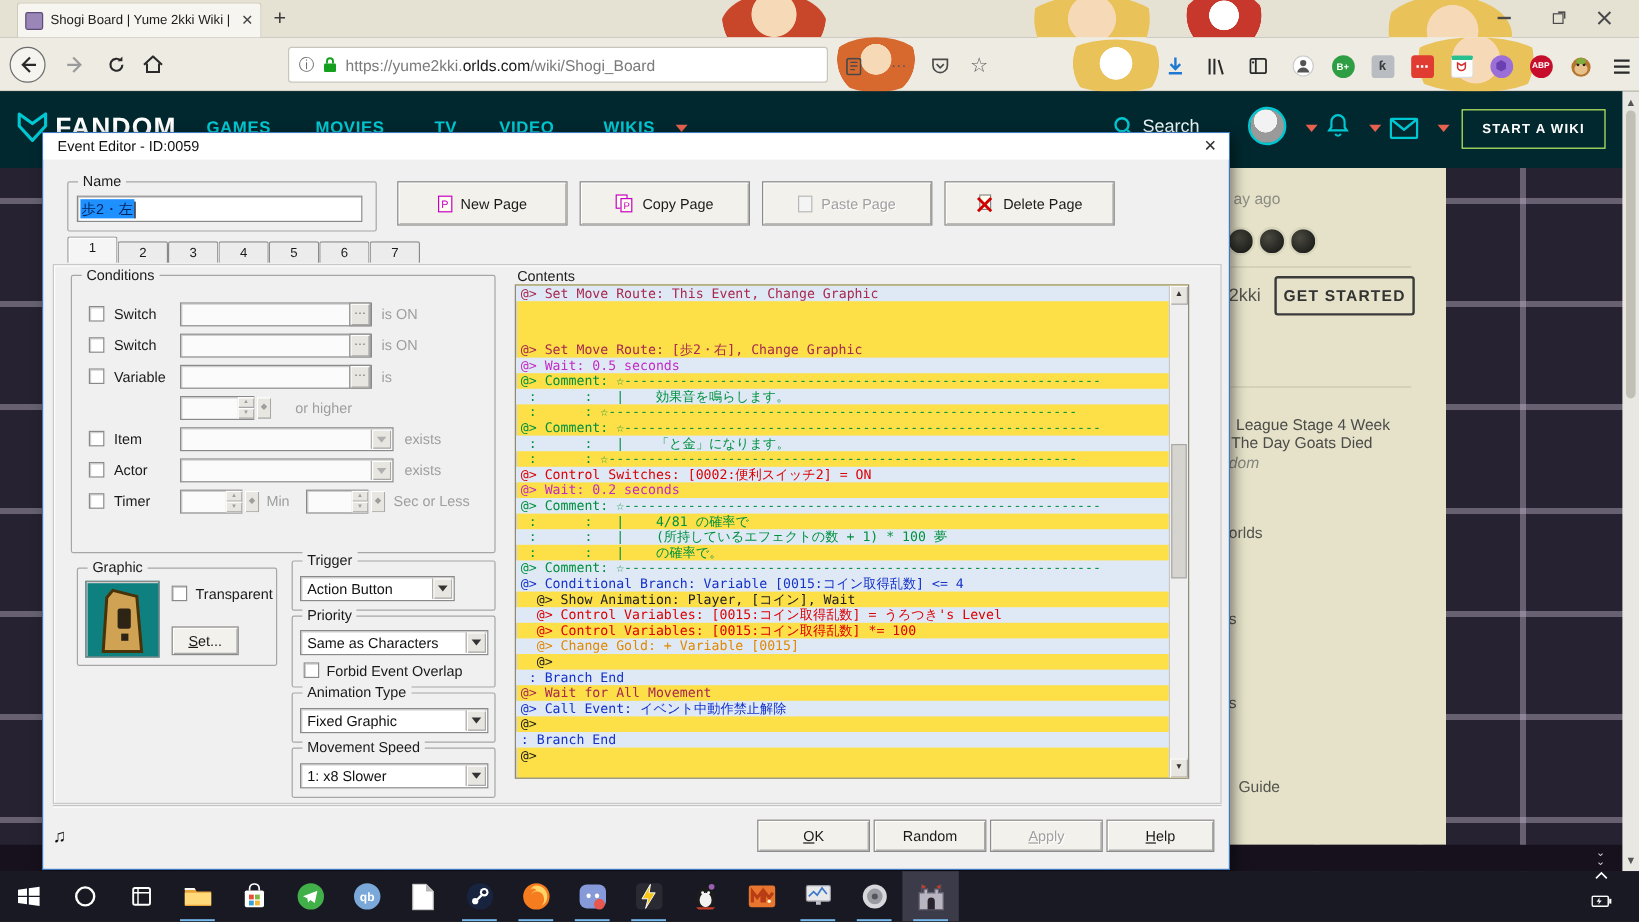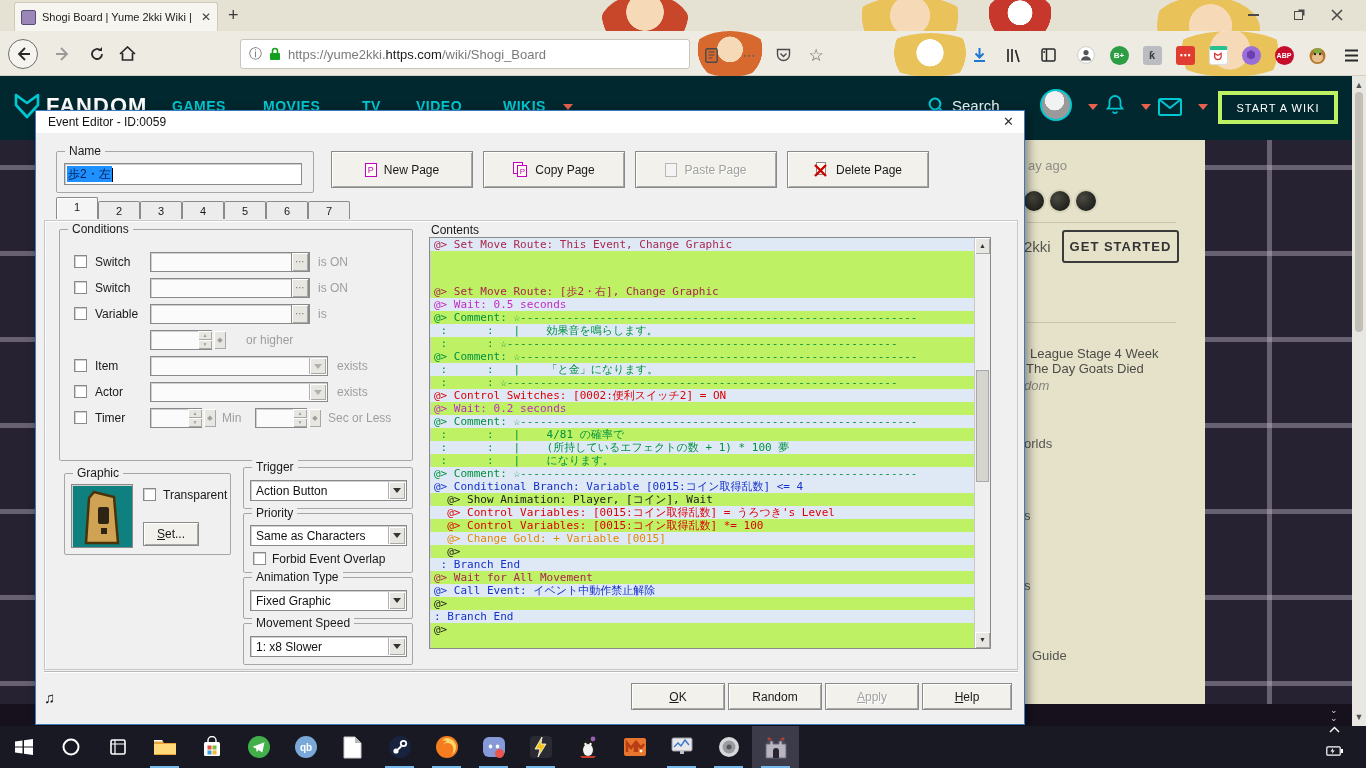--- a/index.html
+++ b/index.html
@@ -31,21 +31,21 @@
   #urlbar .url-domain { color:#1a1a1a; }
   .tb-ic { position:absolute; top:14px; width:22px; height:20px; display:flex; align-items:center; justify-content:center; font-size:13px; color:#5a5a5a; }
   .ext-badge { width:19px; height:19px; border-radius:3px; display:flex; align-items:center; justify-content:center; font-size:8px; font-weight:bold; color:#fff; }
 
   
   #fandom { position:absolute; left:0; top:76px; width:1366px; height:64px; background:#02282f; }
   #fandom .logo-word { position:absolute; left:46px; top:17px; color:#fff; font-size:22px; font-weight:bold; letter-spacing:1px; }
   .fnav { position:absolute; top:22px; color:#00c8d2; font-size:14px; font-weight:bold; letter-spacing:.5px; }
   .caret { display:inline-block; width:0; height:0; border-left:5px solid transparent; border-right:5px solid transparent; border-top:6px solid #e8614f; vertical-align:middle; margin-left:6px; }
   #fd-search { position:absolute; left:952px; top:21px; color:#e8f4f4; font-size:15px; }
-  #start-wiki { position:absolute; left:1218px; top:15px; width:120px; height:33px; border:4px solid #bef264; color:#fff; font-size:11px; font-weight:normal; letter-spacing:1px; display:flex; align-items:center; justify-content:center; background:transparent; }
+  #start-wiki { position:absolute; left:1218px; top:15px; width:120px; height:33px; border:1px solid #bef264; color:#fff; font-size:11px; font-weight:bold; letter-spacing:1px; display:flex; align-items:center; justify-content:center; background:transparent; }
   .hdr-caret { position:absolute; top:28px; }
 
   
   #pagebg { position:absolute; left:0; top:140px; width:1366px; height:586px;
     background-color:#272231;
     background-image:
       repeating-linear-gradient(0deg, rgba(200,190,210,0) 0 40px, rgba(200,190,210,.40) 40px 45px, rgba(200,190,210,0) 45px 86px),
       repeating-linear-gradient(90deg, rgba(200,190,210,0) 0 63px, rgba(200,190,210,.40) 63px 68px, rgba(200,190,210,0) 68px 86px); }
   #beige { position:absolute; left:860px; top:0px; width:345px; height:564px; background:#e5e2c9; }
   .wikitxt { position:absolute; color:#6b6b66; font-size:13px; white-space:nowrap; }
@@ -77,21 +77,21 @@
   .tri.dis { border-top-color:#b0b0b0; }
   .ddval { position:absolute; left:5px; top:3px; font-size:12px; color:#111; }
   .spin { position:absolute; }
   .spin .fld { position:absolute; left:0; top:0; height:20px; background:#fbfbfb; border:1px solid #8a8a8a; box-shadow:inset 1px 1px 0 #cfcfcf; }
   .spin .ar { position:absolute; top:1px; width:14px; height:9px; background:#e8e6e0; box-shadow:inset 1px 1px 0 #fff, inset -1px -1px 0 #a8a8a8; font-size:5px; color:#9e9e9e; text-align:center; line-height:9px; }
   .spin .ar.dn { top:10px; }
   .spin .dia { position:absolute; top:1px; width:12px; height:18px; background:#e8e6e0; box-shadow:inset 1px 1px 0 #fff, inset -1px -1px 0 #a8a8a8; font-size:7px; color:#9e9e9e; text-align:center; line-height:18px; }
   .dots-btn { position:absolute; width:18px; height:20px; background:#e8e6e0; box-shadow:inset 1px 1px 0 #fff, inset -1px -1px 0 #a8a8a8; border:1px solid #8a8a8a; font-size:10px; color:#7a7a7a; text-align:center; line-height:17px; }
   .tab7 { position:absolute; width:42px; height:20px; border:1px solid #8a8a8a; border-bottom:none; background:#ececec; font-size:11px; text-align:center; line-height:19px; border-radius:2px 2px 0 0; }
   .tab7.active { background:#f5f5f5; height:22px; top:-2px; box-shadow:inset 1px 1px 0 #fff; }
-  #contents-list { position:absolute; left:393px; top:126px; width:562px; height:412px; background:#bef264; border:1px solid #8a8a8a; box-shadow:inset 1px 1px 0 #cfcfcf; overflow:hidden; }
+  #contents-list { position:absolute; left:393px; top:126px; width:562px; height:412px; background:#fde047; border:1px solid #8a8a8a; box-shadow:inset 1px 1px 0 #cfcfcf; overflow:hidden; }
   .crow { position:relative; width:545px; height:13px; line-height:13px; font-family:"DejaVu Sans Mono",monospace; font-size:11px; white-space:pre; padding-left:4px; overflow:hidden; }
   .crow.alt { background:#dfe9f6; }
   #c-scroll { position:absolute; right:0; top:0; width:16px; height:100%; background:#efefef; border-left:1px solid #c8c8c8; }
   #c-scroll .sbtn { position:absolute; left:0; width:15px; height:16px; background:#e8e6e0; box-shadow:inset 1px 1px 0 #fff, inset -1px -1px 0 #a8a8a8; text-align:center; font-size:7px; color:#333; line-height:16px; }
   #c-scroll .sthumb { position:absolute; left:1px; top:132px; width:13px; height:112px; background:#d6d4ce; border:1px solid #a8a8a8; }
   #foot-sep { position:absolute; left:8px; top:560px; width:974px; height:2px; border-top:1px solid #b8b8b8; border-bottom:1px solid #fff; }
   .footbtn { position:absolute; top:572px; width:94px; height:27px; }
   #music-note { position:absolute; left:8px; top:578px; font-size:15px; color:#111; }
 
   
@@ -160,21 +160,21 @@
           <path d="M1 8L8.5 1 16 8M3.5 7v7h10V7" stroke="#2a2a2a" stroke-width="1.7" fill="none"></path>
         </svg>
     </div>
 
     <div id="urlbar">
       <span class="info-glyph">ⓘ</span>
       <svg width="12" height="14" viewBox="0 0 12 14" style="margin-right:7px">
           <rect x="1" y="6" width="10" height="7" rx="1" fill="#14a01e"></rect>
           <path d="M3.5 6V4a2.5 2.5 0 0 1 5 0v2" stroke="#14a01e" stroke-width="1.6" fill="none"></path>
         </svg>
-      <span class="url-text"><span>https://yume2kki.</span><span class="url-domain">https.com</span><span>/wiki/Shogi_Board</span></span>
+      <span class="url-text"><span>https://yume2kki.</span><span class="url-domain">orlds.com</span><span>/wiki/Shogi_Board</span></span>
     </div>
 
     <div class="tb-ic" style="left:700px">
       <svg width="13" height="15" viewBox="0 0 13 15">
           <rect x="0.8" y="0.8" width="11.4" height="13.4" rx="1.5" stroke="#4a4a4a" stroke-width="1.4" fill="none"></rect>
           <path d="M3.5 4h6M3.5 7h6M3.5 10h4" stroke="#4a4a4a" stroke-width="1.2"></path>
         </svg>
     </div>
     <div class="tb-ic" style="left:738px">⋯</div>
     <div class="tb-ic" style="left:772px">
@@ -433,21 +433,21 @@
       <div class="chk" style="left:78px;top:14px"></div>
       <span class="lbl" style="left:98px;top:14px">Transparent</span>
       <div class="b3d" style="position:absolute;left:78px;top:48px;width:56px;height:24px">
           <span class="uf">Set...</span>
         </div>
     </div>
 
 
     <div class="grp" style="left:207px;top:356px;width:170px;height:42px">
       <span class="grp-label">Trigger</span>
-      <div class="inset" style="position:absolute;left:6px;top:12px;width:157px;height:21px">
+      <div class="inset" style="position:absolute;left:6px;top:12px;width:129px;height:21px">
         <span class="ddval">Action Button</span>
           <div class="ddbtn">
             <span class="tri"></span>
           </div>
       </div>
     </div>
 
     <div class="grp" style="left:207px;top:402px;width:170px;height:60px">
       <span class="grp-label">Priority</span>
       <div class="inset" style="position:absolute;left:6px;top:11px;width:157px;height:21px">
@@ -490,21 +490,21 @@
           <div class="crow alt" style="color: rgb(0, 145, 62);"> :      :   |    効果音を鳴らします。</div>
           <div class="crow" style="color: rgb(0, 145, 62);"> :      : ☆-----------------------------------------------------------</div>
           <div class="crow" style="color: rgb(0, 145, 62);">@&gt; Comment: ☆------------------------------------------------------------</div>
           <div class="crow alt" style="color: rgb(0, 145, 62);"> :      :   |    「と金」になります。</div>
           <div class="crow" style="color: rgb(0, 145, 62);"> :      : ☆-----------------------------------------------------------</div>
           <div class="crow alt" style="color: rgb(220, 0, 0);">@&gt; Control Switches: [0002:便利スイッチ2] = ON</div>
           <div class="crow" style="color: rgb(195, 42, 195);">@&gt; Wait: 0.2 seconds</div>
           <div class="crow alt" style="color: rgb(0, 145, 62);">@&gt; Comment: ☆------------------------------------------------------------</div>
           <div class="crow" style="color: rgb(0, 145, 62);"> :      :   |    4/81 の確率で</div>
           <div class="crow alt" style="color: rgb(0, 145, 62);"> :      :   |    (所持しているエフェクトの数 + 1) * 100 夢</div>
-          <div class="crow" style="color: rgb(0, 145, 62);"> :      :   |    になります。</div>
+          <div class="crow" style="color: rgb(0, 145, 62);"> :      :   |    の確率で。</div>
           <div class="crow alt" style="color: rgb(0, 145, 62);">@&gt; Comment: ☆------------------------------------------------------------</div>
           <div class="crow alt" style="color: rgb(20, 50, 200);">@&gt; Conditional Branch: Variable [0015:コイン取得乱数] &lt;= 4</div>
           <div class="crow" style="color: rgb(32, 32, 32);">  @&gt; Show Animation: Player, [コイン], Wait</div>
           <div class="crow alt" style="color: rgb(220, 0, 0);">  @&gt; Control Variables: [0015:コイン取得乱数] = うろつき's Level</div>
           <div class="crow" style="color: rgb(220, 0, 0);">  @&gt; Control Variables: [0015:コイン取得乱数] *= 100</div>
           <div class="crow alt" style="color: rgb(224, 136, 0);">  @&gt; Change Gold: + Variable [0015]</div>
           <div class="crow" style="color: rgb(32, 32, 32);">  @&gt;</div>
           <div class="crow alt" style="color: rgb(20, 50, 200);"> : Branch End</div>
           <div class="crow" style="color: rgb(168, 40, 78);">@&gt; Wait for All Movement</div>
           <div class="crow alt" style="color: rgb(20, 50, 200);">@&gt; Call Event: イベント中動作禁止解除</div>

